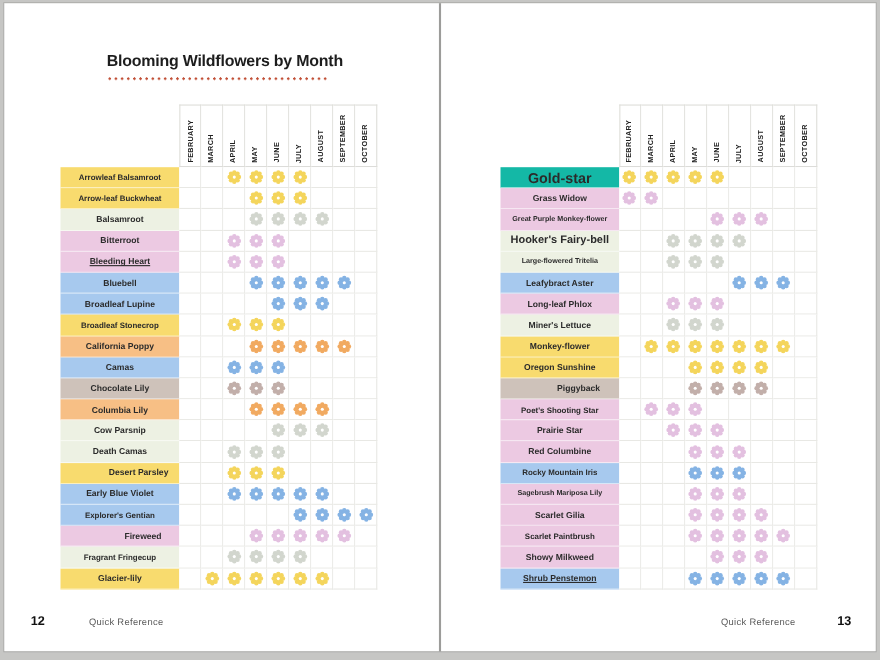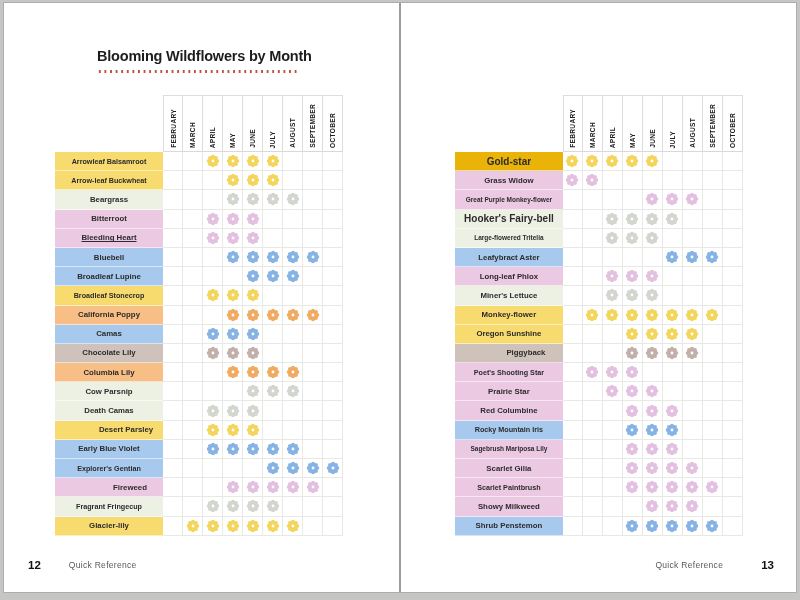--- a/index.html
+++ b/index.html
@@ -33,21 +33,21 @@
 
   .flower-label { display: flex; align-items: center; justify-content: center;
                   font-weight: bold; color: #2b2b2b; overflow: hidden;
                   border-bottom: 1px solid rgba(255,255,255,0.55); padding: 0 2px;
                   white-space: nowrap; }
   .cell { background: #fff; border-right: 1px solid #e8e8e4; border-bottom: 1px solid #e8e8e4;
           display: flex; align-items: center; justify-content: center; }
   .cell svg { display: block; }
 
   .footer { position: absolute; top: 556px; display: flex; align-items: center; }
-  .footer.left-f { left: 24px; gap: 28px; }
+  .footer.left-f { left: 24px; gap: 40px; }
   .footer.right-f { right: 22px; gap: 38px; }
   .page-number { font-size: 11.5px; font-weight: bold; color: #111; }
   .running-head { font-size: 8.5px; color: #595959; letter-spacing: 0.3px; }
 </style>
 </head>
 <body style="background: rgb(198, 198, 196);">
 
 <div class="spread">
 
   <div class="page">
@@ -188,21 +188,21 @@
             <circle cx="5.76" cy="5.76" r="2.9" fill="#f4d55c"></circle>
             <circle cx="10.00" cy="4.00" r="2.9" fill="#f4d55c"></circle>
             <circle cx="14.24" cy="5.76" r="2.9" fill="#f4d55c"></circle>
             <circle cx="10" cy="10" r="5.2" fill="#f4d55c"></circle>
             <circle cx="10" cy="10" r="2" fill="#ffffff"></circle>
           </svg>
         </div>
         <div class="cell"></div>
         <div class="cell"></div>
         <div class="cell"></div>
-        <div class="flower-label" style="background: rgb(237, 241, 227); font-size: 7.8px;">Beargrass</div>
+        <div class="flower-label" style="background: rgb(237, 241, 227); font-size: 7.8px;">Balsamroot</div>
         <div class="cell"></div>
         <div class="cell"></div>
         <div class="cell"></div>
         <div class="cell">
           <svg width="14" height="14" viewBox="0 0 20 20">
             <circle cx="16.00" cy="10.00" r="2.9" fill="#d2d6ce"></circle>
             <circle cx="14.24" cy="14.24" r="2.9" fill="#d2d6ce"></circle>
             <circle cx="10.00" cy="16.00" r="2.9" fill="#d2d6ce"></circle>
             <circle cx="5.76" cy="14.24" r="2.9" fill="#d2d6ce"></circle>
             <circle cx="4.00" cy="10.00" r="2.9" fill="#d2d6ce"></circle>
@@ -1304,21 +1304,21 @@
         </div>
         <div class="month">
           <span>AUGUST</span>
         </div>
         <div class="month">
           <span>SEPTEMBER</span>
         </div>
         <div class="month">
           <span>OCTOBER</span>
         </div>
-        <div class="flower-label" style="background: #eab308; font-size: 10px;">Gold-star</div>
+        <div class="flower-label" style="background: #14b8a6; font-size: 13px;">Gold-star</div>
         <div class="cell">
           <svg width="14" height="14" viewBox="0 0 20 20">
             <circle cx="16.00" cy="10.00" r="2.9" fill="#f4d55c"></circle>
             <circle cx="14.24" cy="14.24" r="2.9" fill="#f4d55c"></circle>
             <circle cx="10.00" cy="16.00" r="2.9" fill="#f4d55c"></circle>
             <circle cx="5.76" cy="14.24" r="2.9" fill="#f4d55c"></circle>
             <circle cx="4.00" cy="10.00" r="2.9" fill="#f4d55c"></circle>
             <circle cx="5.76" cy="5.76" r="2.9" fill="#f4d55c"></circle>
             <circle cx="10.00" cy="4.00" r="2.9" fill="#f4d55c"></circle>
             <circle cx="14.24" cy="5.76" r="2.9" fill="#f4d55c"></circle>
@@ -2378,21 +2378,21 @@
             <circle cx="4.00" cy="10.00" r="2.9" fill="#e3c0e0"></circle>
             <circle cx="5.76" cy="5.76" r="2.9" fill="#e3c0e0"></circle>
             <circle cx="10.00" cy="4.00" r="2.9" fill="#e3c0e0"></circle>
             <circle cx="14.24" cy="5.76" r="2.9" fill="#e3c0e0"></circle>
             <circle cx="10" cy="10" r="5.2" fill="#e3c0e0"></circle>
             <circle cx="10" cy="10" r="2" fill="#ffffff"></circle>
           </svg>
         </div>
         <div class="cell"></div>
         <div class="cell"></div>
-        <div class="flower-label" style="background: rgb(167, 201, 238); font-size: 7.8px;">Shrub Penstemon</div>
+        <div class="flower-label" style="background: rgb(167, 201, 238); font-size: 7.8px; text-decoration: underline;">Shrub Penstemon</div>
         <div class="cell"></div>
         <div class="cell"></div>
         <div class="cell"></div>
         <div class="cell">
           <svg width="14" height="14" viewBox="0 0 20 20">
             <circle cx="16.00" cy="10.00" r="2.9" fill="#85b3e4"></circle>
             <circle cx="14.24" cy="14.24" r="2.9" fill="#85b3e4"></circle>
             <circle cx="10.00" cy="16.00" r="2.9" fill="#85b3e4"></circle>
             <circle cx="5.76" cy="14.24" r="2.9" fill="#85b3e4"></circle>
             <circle cx="4.00" cy="10.00" r="2.9" fill="#85b3e4"></circle>

